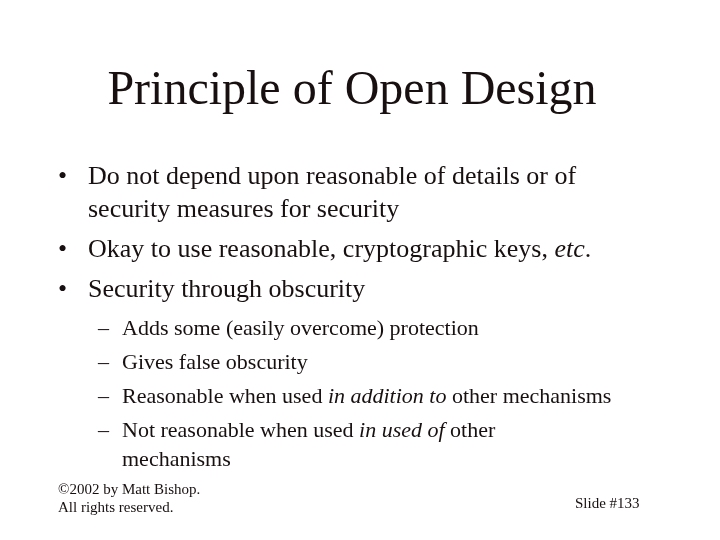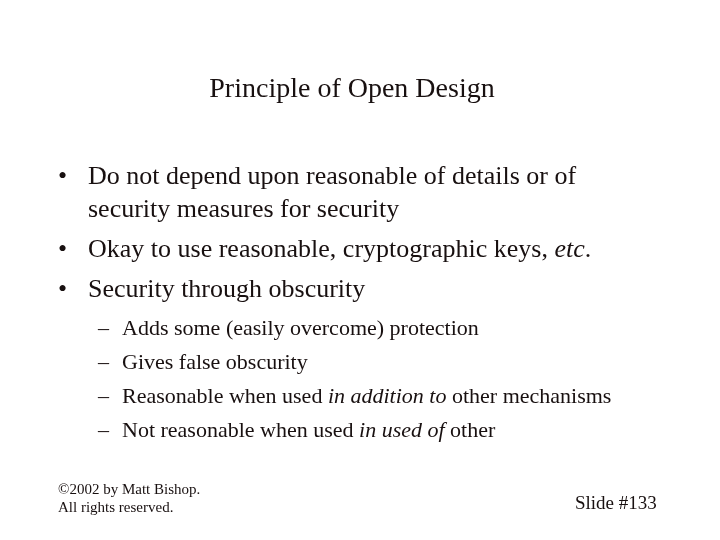--- a/index.html
+++ b/index.html
@@ -10,21 +10,21 @@
   .slide {
     position: relative;
     width: 720px;
     height: 540px;
     background: #ffffff;
     color: #181010;
     overflow: hidden;
   }
   .title {
     margin: 64px 16px 0 0;
-    font-size: 28px;
+    font-size: 48px;
     line-height: 48px;
     font-weight: 400;
     text-align: center;
     letter-spacing: 0px;
   }
   .bullets { margin-top: 47px; }
   .row { display: flex; align-items: flex-start; }
   .row .marker { flex: none; }
   .row .text { flex: 1 1 auto; padding-right: 16px; }
   .row.l1 { font-size: 26px; line-height: 33px; padding-left: 58px; }
@@ -39,21 +39,21 @@
     position: absolute;
     left: 58px;
     bottom: 24px;
     font-size: 15px;
     line-height: 18px;
   }
   .slide-number {
     position: absolute;
     left: 575px;
     top: 494px;
-    font-size: 19px;
+    font-size: 15px;
     line-height: 18px;
   }
 </style>
 </head>
 <body>
 
 <div class="slide">
 
   <h1 class="title">Principle of Open Design</h1>
 
@@ -77,21 +77,21 @@
       <div class="row l2">
         <span class="marker">–</span>
         <span class="text"><span>Gives false obscurity</span></span>
       </div>
       <div class="row l2">
         <span class="marker">–</span>
         <span class="text"><span>Reasonable when used </span><em>in addition to</em><span> other mechanisms</span></span>
       </div>
       <div class="row l2">
         <span class="marker">–</span>
-        <span class="text"><span>Not reasonable when used </span><em>in used of</em><span> other</span><br></span>
+        <span class="text"><span>Not reasonable when used </span><em>in used of</em><span> other</span><br><span>mechanisms</span></span>
       </div>
     </div>
 
   <div class="footer-left">
     <div>©2002 by Matt Bishop.</div>
     <div>All rights reserved.</div>
   </div>
 
   <div class="slide-number">Slide #133</div>
 

